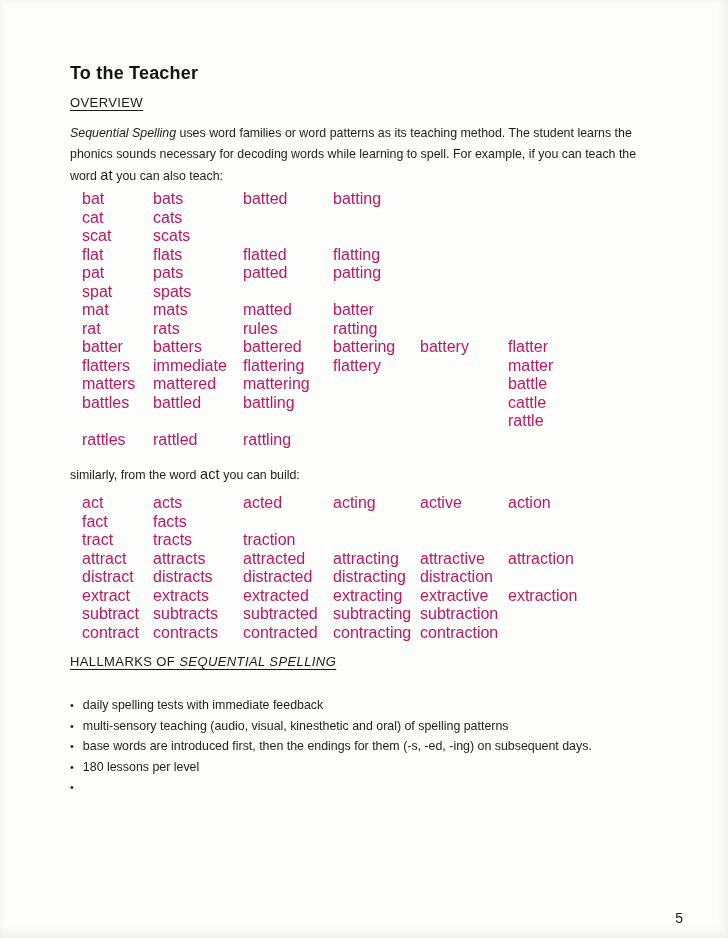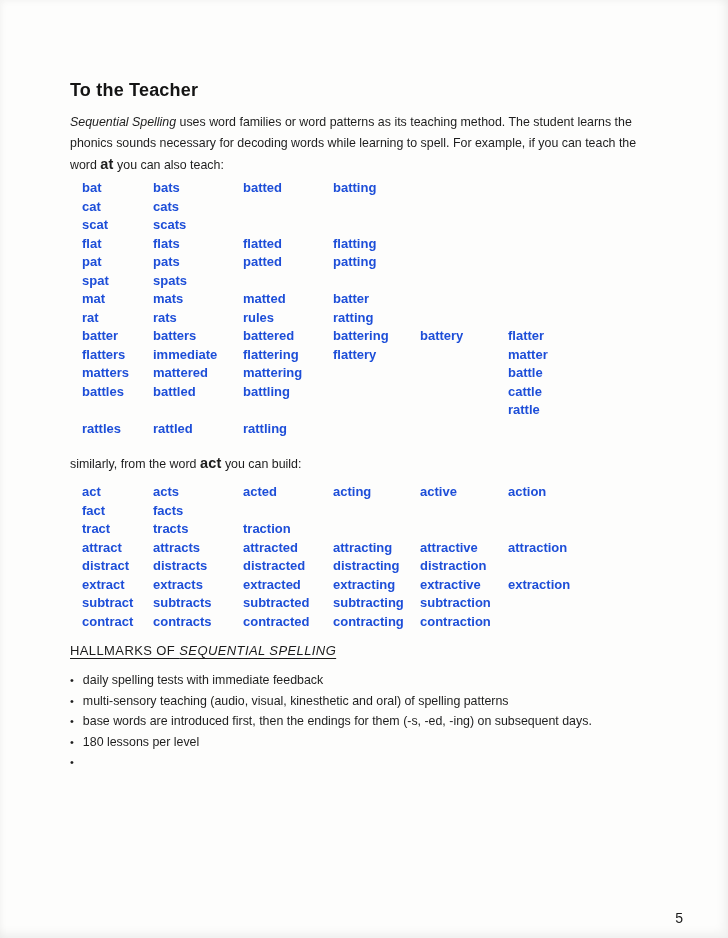--- a/index.html
+++ b/index.html
@@ -9,21 +9,21 @@
   .page {
     position: relative;
     width: 728px;
     height: 938px;
     background: #fdfdfc;
     color: #1d1d1d;
     overflow: hidden;
     box-shadow: inset -4px -5px 10px rgba(0,0,0,0.05), inset 2px 2px 6px rgba(0,0,0,0.03);
   }
 
-  .content { padding: 80px 58px 0 70px; }
+  .content { padding: 63px 58px 0 70px; }
 
   .doc-title {
     font-size: 18px;
     font-weight: bold;
     letter-spacing: 0.2px;
     color: #141414;
     margin-bottom: 11px;
   }
 
   .section-heading {
@@ -40,44 +40,43 @@
   .italic { font-style: italic; }
 
   .para {
     font-size: 12.4px;
     line-height: 21px;
     max-width: 588px;
     color: #1e1e1e;
   }
   .para .lead-italic { font-style: italic; }
   .para .bold-word, .similarly-line .bold-word {
-    font-weight: bold;
+    font-weight: normal;
     font-size: 14.5px;
     letter-spacing: 0.2px;
   }
 
   .word-table {
     display: grid;
     grid-template-columns: 71px 90px 90px 87px 88px 1fr;
     margin: 3px 0 12px 12px;
-    font-size: 13px;
-    color: #1d4ed8;
-    font-weight: bold;
+    font-size: 16px;
+    color: #be185d;
   }
   .word-table .word-cell { line-height: 18.5px; white-space: nowrap; }
 
   .similarly-line {
     font-size: 12.4px;
     line-height: 27px;
     margin: 10px 0 5px 0;
   }
 
   .closing-para { margin-bottom: 25px; }
 
-  .hallmarks-heading { margin-top: 2px; margin-bottom: 12px; }
+  .hallmarks-heading { margin-top: 2px; margin-bottom: 26px; }
 
   .bullet-list {
     list-style: none;
     max-width: 610px;
   }
   .bullet-list li {
     display: flex;
     gap: 9px;
     font-size: 12.4px;
     line-height: 20.5px;
@@ -98,20 +97,21 @@
   }
 </style>
 </head>
 <body>
 
 <div class="page">
   <div class="content">
 
     <div class="doc-title">To the Teacher</div>
 
+    <div class="section-heading"><span class="underlined">OVERVIEW</span></div>
 
     <p class="para"><span class="lead-italic">Sequential Spelling</span><span> uses word families or word patterns as its teaching method. The student learns the phonics sounds necessary for decoding words while learning to spell. For example, if you can teach the word </span><span class="bold-word">at</span><span> you can also teach:</span></p>
 
     <div class="word-table">
         <div class="word-cell">bat</div>
         <div class="word-cell">bats</div>
         <div class="word-cell">batted</div>
         <div class="word-cell">batting</div>
         <div class="word-cell"></div>
         <div class="word-cell"></div>

